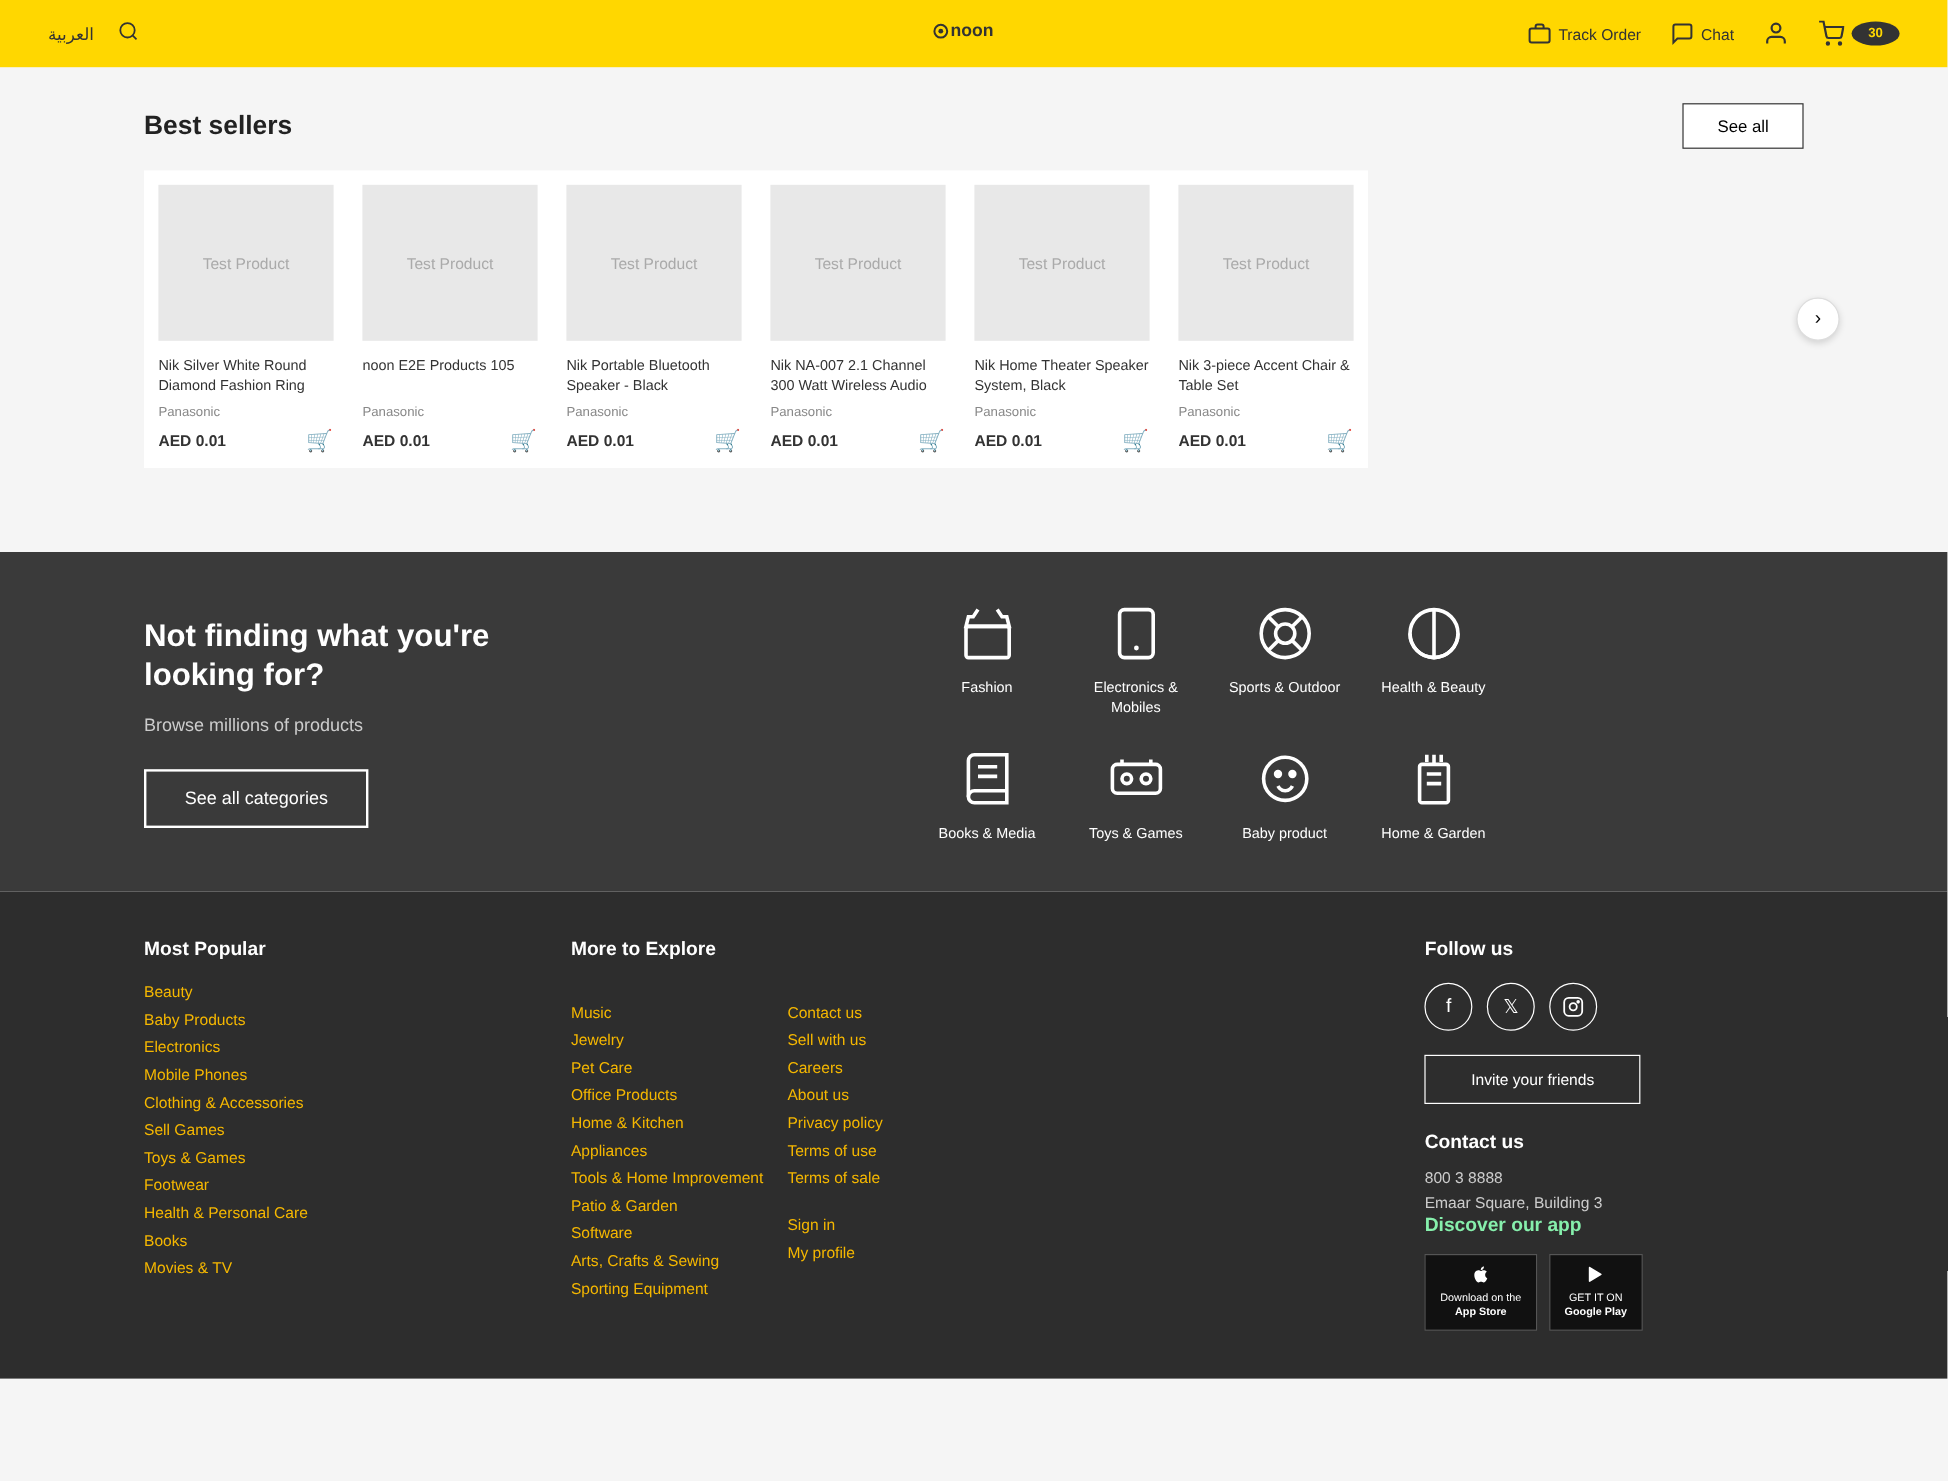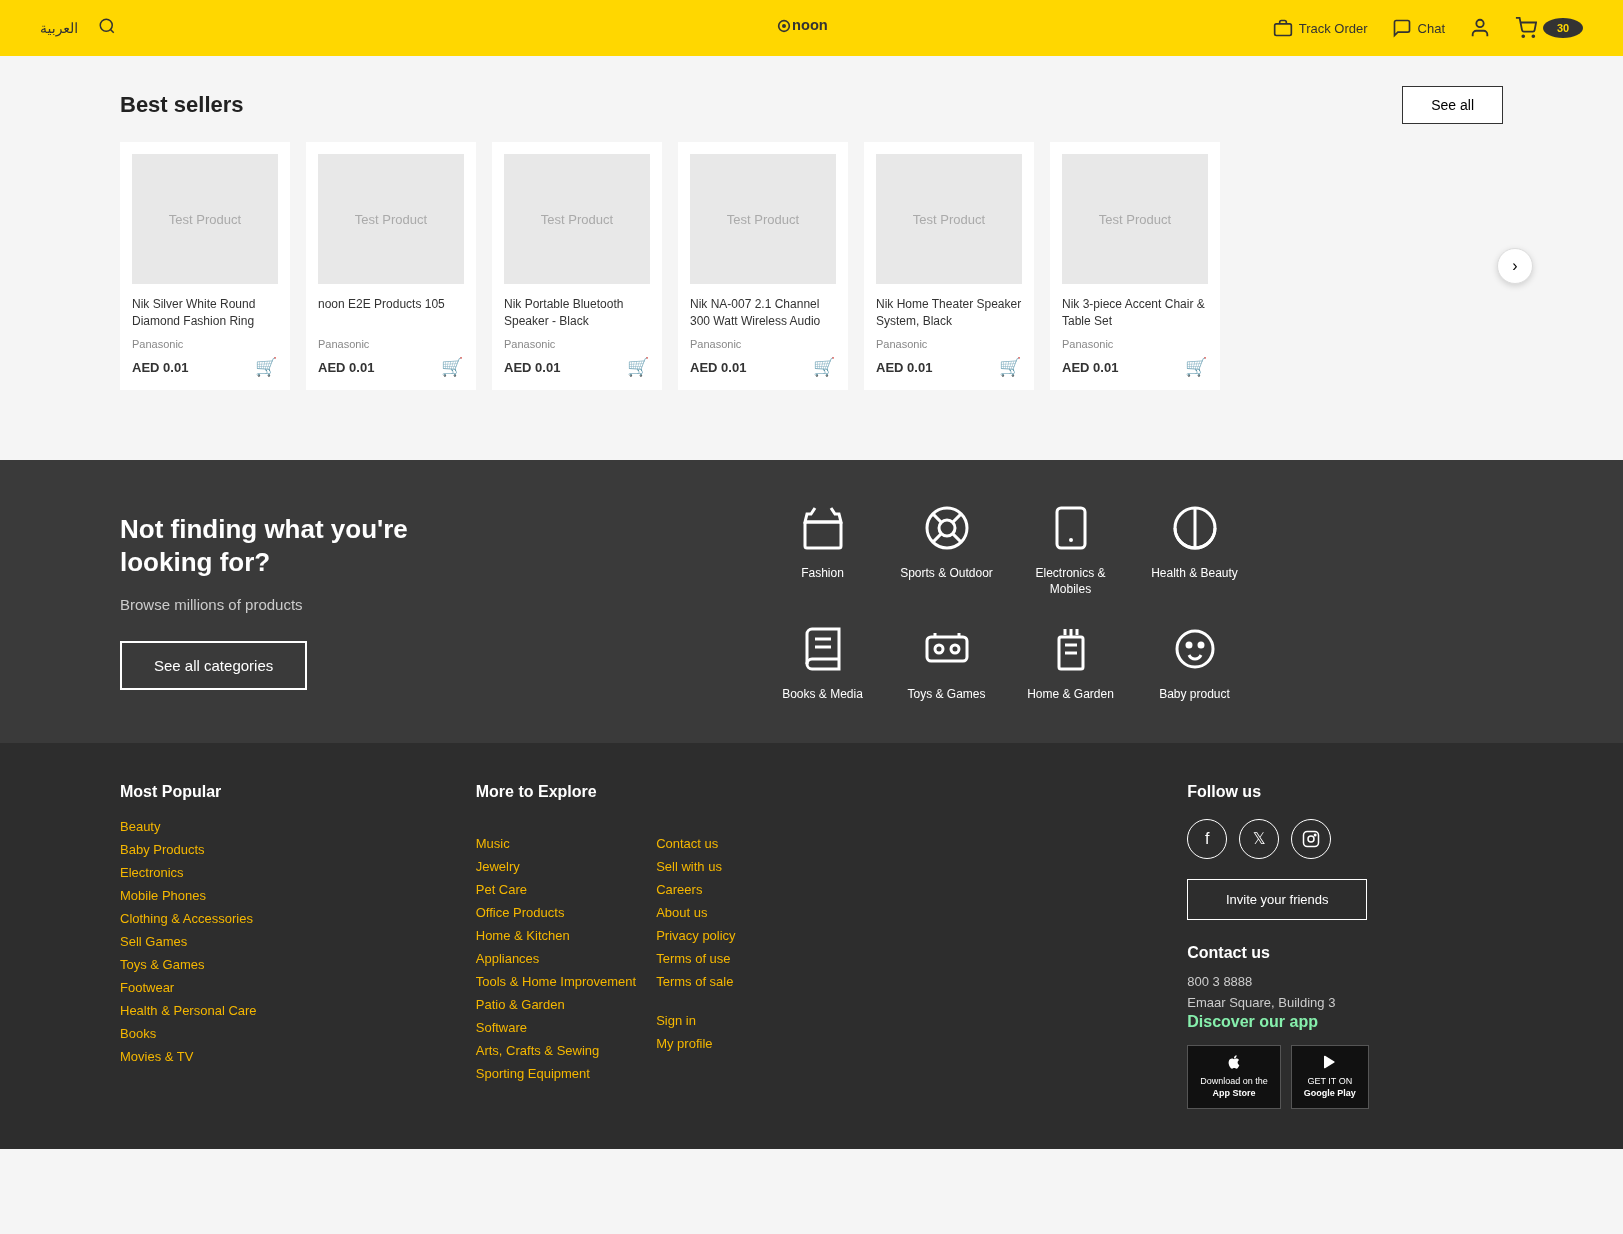--- a/index.html
+++ b/index.html
@@ -25,21 +25,21 @@
     .cart-badge { background: #333; color: #ffd700; border-radius: 50%; width: 40px; height: 20px; display: flex; align-items: center; justify-content: center; font-size: 11px; font-weight: bold; }
 
     
     .main { background: #f5f5f5; padding: 30px 120px; }
 
     
     .section-header { display: flex; align-items: center; justify-content: space-between; margin-bottom: 18px; }
     .section-title { font-size: 22px; font-weight: bold; color: #222; }
     .see-all-btn { border: 1.5px solid #333; background: white; padding: 10px 28px; font-size: 14px; cursor: pointer; }
 
-    .products-row { display: flex; gap: 16px; align-items: stretch; position: relative; }
+    .products-row { display: flex; align-items: stretch; position: relative; }
     .product-card { background: white; padding: 12px; width: 170px; flex-shrink: 0; cursor: pointer; }
     .product-image { width: 100%; height: 130px; background: #e8e8e8; display: flex; align-items: center; justify-content: center; margin-bottom: 12px; }
     .product-image-text { color: #aaa; font-size: 13px; }
     .product-name { font-size: 12px; color: #333; margin-bottom: 6px; line-height: 1.4; height: 36px; overflow: hidden; }
     .product-brand { font-size: 11px; color: #888; margin-bottom: 6px; }
     .product-footer { display: flex; align-items: center; justify-content: space-between; }
     .product-price { font-size: 13px; font-weight: bold; color: #333; }
     .cart-icon-btn { cursor: pointer; font-size: 18px; color: #555; }
     .next-arrow { position: absolute; right: -30px; top: 50%; transform: translateY(-50%); background: white; border: 1px solid #ddd; border-radius: 50%; width: 36px; height: 36px; display: flex; align-items: center; justify-content: center; cursor: pointer; font-size: 16px; box-shadow: 0 2px 6px rgba(0,0,0,0.15); }
 
@@ -213,42 +213,42 @@
           <svg viewBox="0 0 24 24" fill="none" stroke="white" stroke-width="1.5">
             <path d="M8 2l-2 3H4l-1 4h18l-1-4h-2L16 2"></path>
             <rect x="3" y="9" width="18" height="13" rx="1"></rect>
           </svg>
         </div>
     <span class="category-label">Fashion</span>
   </div>
       <div class="category-item">
     <div class="category-icon">
           <svg viewBox="0 0 24 24" fill="none" stroke="white" stroke-width="1.5">
+            <rect x="5" y="2" width="14" height="20" rx="2"></rect>
+            <line x1="12" y1="18" x2="12" y2="18" stroke-width="2" stroke-linecap="round"></line>
+          </svg>
+        </div>
+    <span class="category-label">Electronics &amp; Mobiles</span>
+  </div>
+      <div class="category-item">
+    <div class="category-icon">
+          <svg viewBox="0 0 24 24" fill="none" stroke="white" stroke-width="1.5">
             <circle cx="12" cy="12" r="10"></circle>
             <path d="M4.93 4.93l4.24 4.24"></path>
             <path d="M14.83 9.17l4.24-4.24"></path>
             <path d="M14.83 14.83l4.24 4.24"></path>
             <path d="M9.17 14.83l-4.24 4.24"></path>
             <circle cx="12" cy="12" r="4"></circle>
           </svg>
         </div>
     <span class="category-label">Sports &amp; Outdoor</span>
   </div>
       <div class="category-item">
     <div class="category-icon">
           <svg viewBox="0 0 24 24" fill="none" stroke="white" stroke-width="1.5">
-            <rect x="5" y="2" width="14" height="20" rx="2"></rect>
-            <line x1="12" y1="18" x2="12" y2="18" stroke-width="2" stroke-linecap="round"></line>
-          </svg>
-        </div>
-    <span class="category-label">Electronics &amp; Mobiles</span>
-  </div>
-      <div class="category-item">
-    <div class="category-icon">
-          <svg viewBox="0 0 24 24" fill="none" stroke="white" stroke-width="1.5">
             <circle cx="12" cy="12" r="10"></circle>
             <line x1="12" y1="2" x2="12" y2="22"></line>
             <path d="M2 12a10 10 0 0 0 10 10"></path>
             <path d="M22 12a10 10 0 0 1-10 10"></path>
           </svg>
         </div>
     <span class="category-label">Health &amp; Beauty</span>
   </div>
       <div class="category-item">
     <div class="category-icon">
@@ -265,44 +265,44 @@
     <div class="category-icon">
           <svg viewBox="0 0 24 24" fill="none" stroke="white" stroke-width="1.5">
             <rect x="2" y="6" width="20" height="12" rx="2"></rect>
             <circle cx="8" cy="12" r="2"></circle>
             <circle cx="16" cy="12" r="2"></circle>
             <path d="M6 6V4"></path>
             <path d="M18 6V4"></path>
           </svg>
         </div>
     <span class="category-label">Toys &amp; Games</span>
+  </div>
+      <div class="category-item">
+    <div class="category-icon">
+          <svg viewBox="0 0 24 24" fill="none" stroke="white" stroke-width="1.5">
+            <circle cx="12" cy="12" r="9"></circle>
+            <circle cx="9" cy="10" r="1" fill="white"></circle>
+            <circle cx="15" cy="10" r="1" fill="white"></circle>
+            <path d="M9 15s1 2 3 2 3-2 3-2"></path>
+          </svg>
+        </div>
+    <span class="category-label">Baby product</span>
   </div>
       <div class="category-item">
     <div class="category-icon">
           <svg viewBox="0 0 24 24" fill="none" stroke="white" stroke-width="1.5">
             <line x1="12" y1="2" x2="12" y2="6"></line>
             <line x1="9" y1="2" x2="9" y2="5"></line>
             <line x1="15" y1="2" x2="15" y2="5"></line>
             <rect x="6" y="6" width="12" height="16" rx="1"></rect>
             <line x1="9" y1="10" x2="15" y2="10"></line>
             <line x1="9" y1="14" x2="15" y2="14"></line>
           </svg>
         </div>
     <span class="category-label">Home &amp; Garden</span>
-  </div>
-      <div class="category-item">
-    <div class="category-icon">
-          <svg viewBox="0 0 24 24" fill="none" stroke="white" stroke-width="1.5">
-            <circle cx="12" cy="12" r="9"></circle>
-            <circle cx="9" cy="10" r="1" fill="white"></circle>
-            <circle cx="15" cy="10" r="1" fill="white"></circle>
-            <path d="M9 15s1 2 3 2 3-2 3-2"></path>
-          </svg>
-        </div>
-    <span class="category-label">Baby product</span>
   </div>
     </div>
 </div>
 
 <footer class="footer">
 
   <div>
     <div class="footer-col-title">Most Popular</div>
     <div class="footer-col-links-single">
         <a href="#" class="footer-link">Beauty</a>

